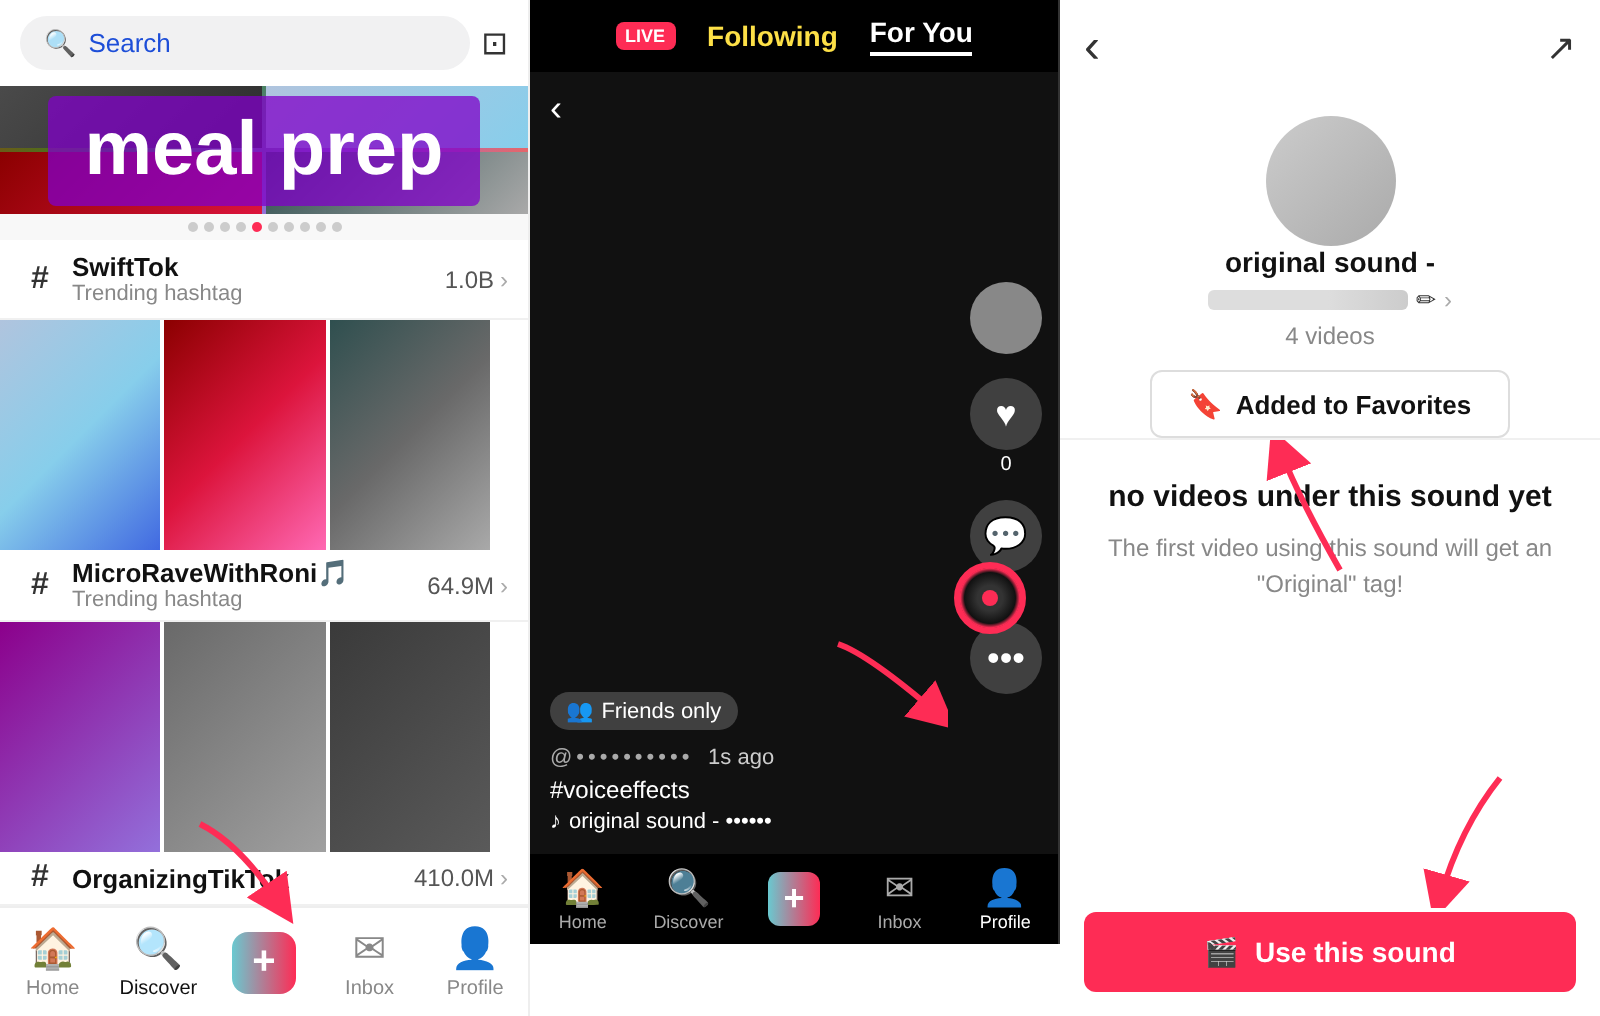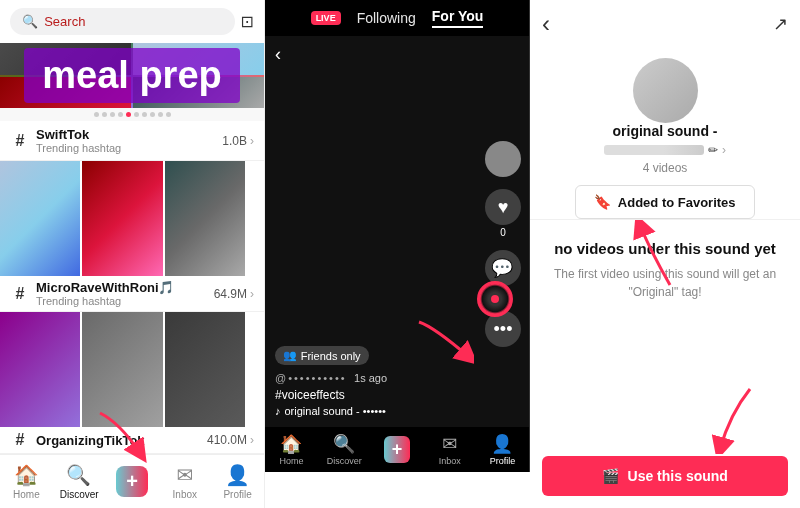--- a/index.html
+++ b/index.html
@@ -33,21 +33,21 @@
     .left-nav { display: flex; justify-content: space-around; align-items: center; padding: 8px 0; border-top: 1px solid #eee; background: #fff; margin-top: auto; }
     .nav-item { display: flex; flex-direction: column; align-items: center; gap: 2px; cursor: pointer; font-size: 10px; color: #888; flex: 1; }
     .nav-item.active { color: #111; }
     .nav-icon { font-size: 20px; }
     .nav-plus { background: linear-gradient(90deg, #69c9d0, #fe2c55); color: white; border-radius: 8px; padding: 4px 10px; font-size: 20px; font-weight: bold; }
 
     
     .mid-panel { width: 265px; height: 472px; background: #000; display: flex; flex-direction: column; position: relative; border-right: 1px solid #333; }
     .mid-header { display: flex; align-items: center; justify-content: center; padding: 8px 10px; gap: 16px; background: rgba(0,0,0,0.8); }
     .live-badge { background: #fe2c55; color: white; font-size: 9px; font-weight: bold; padding: 2px 5px; border-radius: 4px; }
-    .mid-tab { color: #e5e5e5; font-size: 14px; cursor: pointer; }
+    .mid-tab { color: #fde047; font-size: 14px; cursor: pointer; font-weight: bold; }
     .mid-tab.active { color: white; font-weight: 600; border-bottom: 2px solid white; padding-bottom: 2px; }
     .mid-content { flex: 1; background: #111; position: relative; }
     .mid-back { position: absolute; top: 8px; left: 10px; color: white; font-size: 18px; cursor: pointer; }
 
     .mid-overlay { position: absolute; bottom: 0; left: 0; right: 0; padding: 10px; }
     .friends-badge { background: rgba(255,255,255,0.2); border-radius: 12px; padding: 3px 8px; display: inline-flex; align-items: center; gap: 4px; margin-bottom: 6px; }
     .friends-text { color: white; font-size: 11px; }
     .user-line { color: white; font-size: 12px; margin-bottom: 3px; }
     .caption-line { color: white; font-size: 12px; margin-bottom: 3px; }
     .sound-line { color: white; font-size: 11px; display: flex; align-items: center; gap: 4px; }
@@ -96,21 +96,21 @@
     .thumb-img4 { background: linear-gradient(135deg, #2F4F4F, #696969, #A9A9A9); }
   </style>
 </head>
 <body>
 
 <div class="left-panel">
 
   <div class="search-bar">
     <div class="search-input">
       <span style="color:#888; font-size:13px;">🔍</span>
-      <span style="color:#b91c1c; font-size:13px;">Search</span>
+      <span style="color:#1d4ed8; font-size:13px;">Search</span>
     </div>
     <span class="expand-icon">⊡</span>
   </div>
 
   <div class="banner">
     <div class="banner-img">
       <div style="position:absolute; top:0; left:0; right:0; bottom:0; display:grid; grid-template-columns:1fr 1fr; grid-template-rows:1fr 1fr; gap:2px;">
         <div style="background:linear-gradient(135deg,#4a4a4a,#2d2d2d);"></div>
         <div style="background:linear-gradient(135deg,#b0c4de,#87ceeb);"></div>
         <div style="background:linear-gradient(135deg,#8B0000,#DC143C);"></div>

